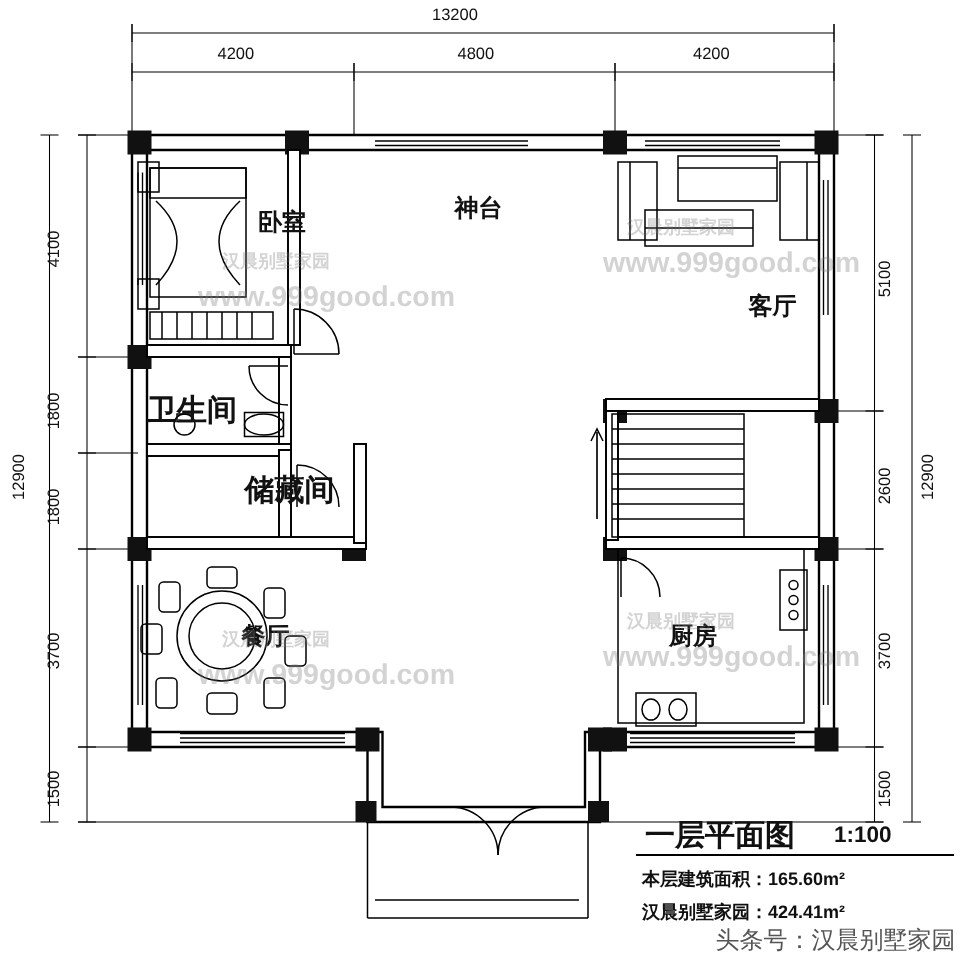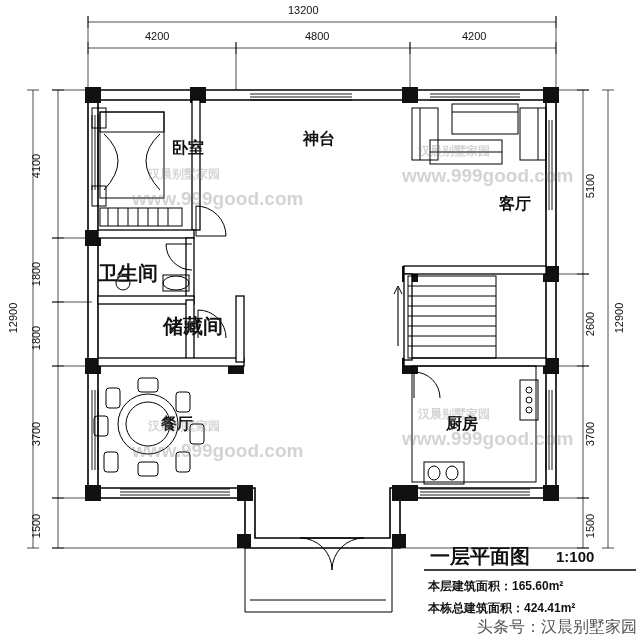--- a/index.html
+++ b/index.html
@@ -317,15 +317,15 @@
 <div class="wm wm1" style="left:418px;top:143px;">汉晨别墅家园</div>
 <div class="wm wm2" style="left:402px;top:165px;">www.999good.com</div>
 <div class="wm wm1" style="left:148px;top:418px;">汉晨别墅家园</div>
 <div class="wm wm2" style="left:132px;top:440px;">www.999good.com</div>
 <div class="wm wm1" style="left:418px;top:406px;">汉晨别墅家园</div>
 <div class="wm wm2" style="left:402px;top:428px;">www.999good.com</div>
 
 <div class="title" style="left:430px;top:543px;font-size:20px;">一层平面图</div>
 <div class="title" style="left:556px;top:548px;font-size:15px;">1:100</div>
 <div class="ft" style="left:428px;top:578px;">本层建筑面积：165.60m²</div>
-<div class="ft" style="left:428px;top:600px;">本栋总建筑面积：424.41m²</div>
+<div class="ft" style="left:428px;top:600px;">汉晨别墅家园：424.41m²</div>
 
 <div class="credit">头条号：汉晨别墅家园</div>
 
 </body></html>

